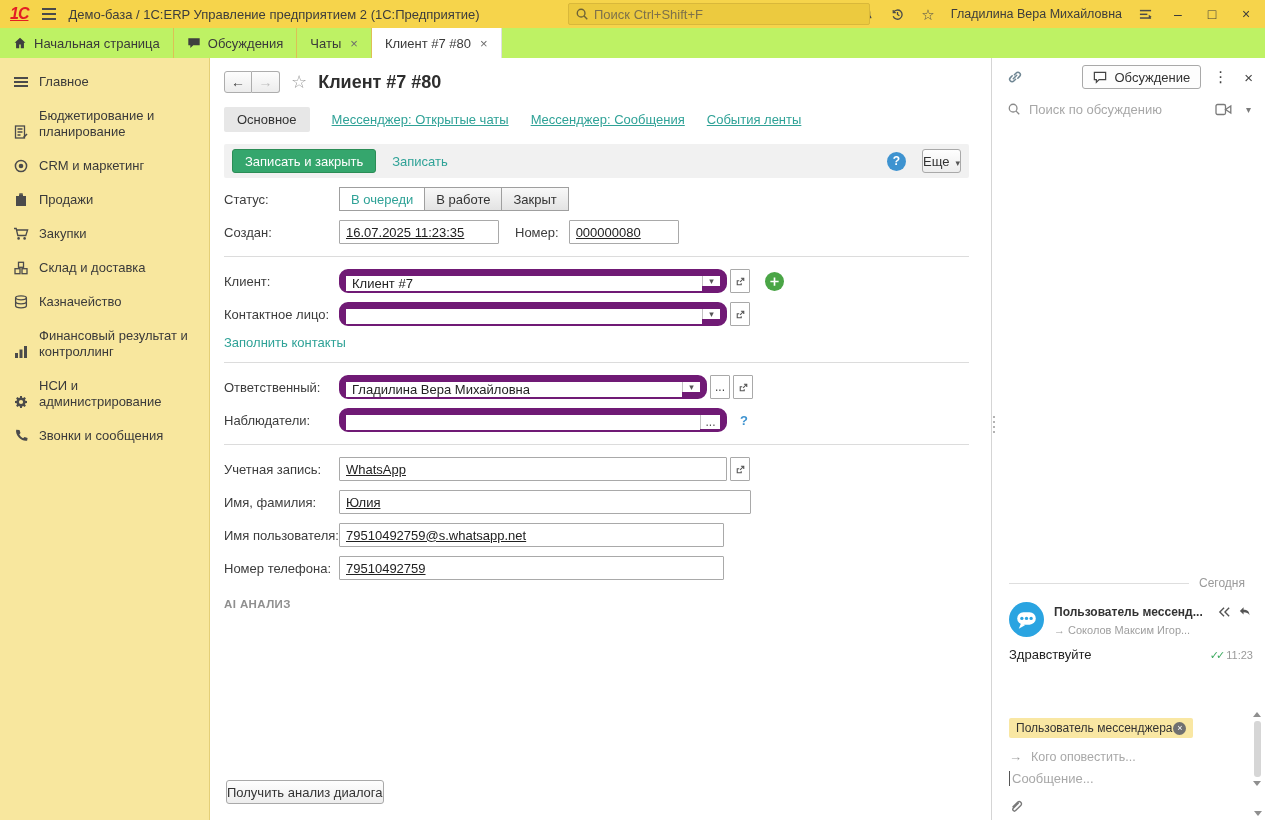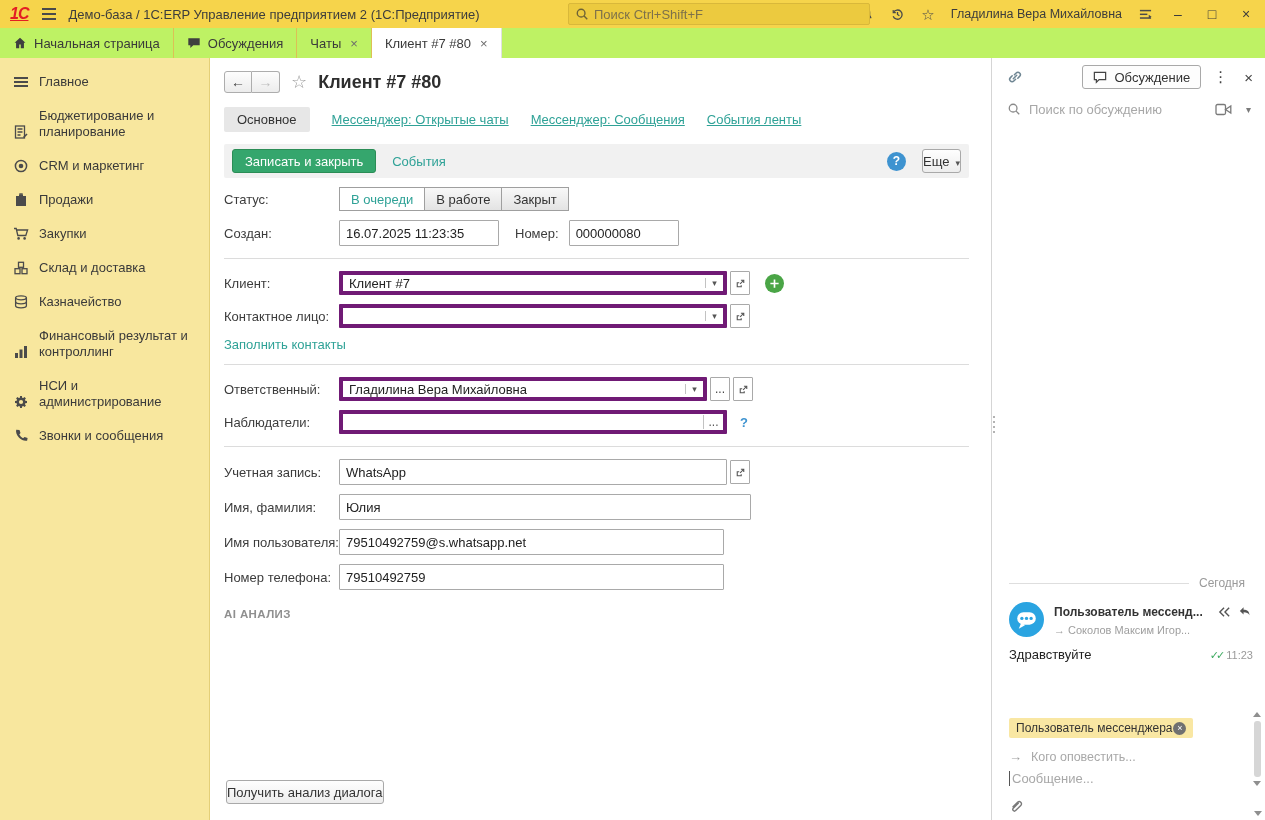--- a/index.html
+++ b/index.html
@@ -57,22 +57,22 @@
   .toolbar-right { margin-left:auto; display:flex; align-items:center; gap:16px; }
   .help-btn { width:19px; height:19px; border-radius:50%; background:#3e93d0; color:#fff; border:none; font-size:12px; font-weight:bold; line-height:1; }
   .btn { background:linear-gradient(#fefefe,#ededed); border:1px solid #a9a9a9; border-radius:3px; height:24px; padding:0 0; color:#333; }
   .caret { font-size:9px; color:#555; margin-left:6px; }
 
   
   .form { margin-top:7px; }
   .frow { display:flex; align-items:center; margin:9px 0; }
   .flabel { width:115px; flex-shrink:0; color:#3c3c3c; }
   .flabel.inline { width:auto; margin:0 10px 0 16px; }
-  .finput { height:24px; border:1px solid #a9a9a9; padding:12px 6px; border-radius:1px; }
-  .combo { display:flex; align-items:center; height:24px; border:4px solid #701a75; background:#fff; border-radius:1px; }
+  .finput { height:24px; border:1px solid #a9a9a9; padding:3px 6px; border-radius:1px;text-decoration:underline; }
+  .combo { display:flex; align-items:flex-start; height:24px; border:7px solid #701a75; background:#fff; border-radius:9px; }
   .combo input { border:none; flex:1; padding:0 6px; min-width:0; }
   .combo-btn { width:18px; border:none; border-left:1px solid #c2c2c2; background:#fff; font-size:9px; color:#555; display:flex; align-items:center; justify-content:center; }
   .sq-btn { width:20px; height:24px; border:1px solid #a9a9a9; background:#fff; margin-left:3px; display:flex; align-items:center; justify-content:center; font-size:12px; color:#444; border-radius:1px; }
   .plus-btn { width:19px; height:19px; border:none; border-radius:50%; background:#4aa546; margin-left:15px; display:flex; align-items:center; justify-content:center; }
   .seg { display:flex; }
   .seg-btn { height:24px; padding:0 11px; border:1px solid #9f9f9f; margin-left:-1px; background:linear-gradient(#f8f8f8,#e3e3e3); color:#333; }
   .seg-btn:first-child { margin-left:0; }
   .seg-btn.selected { background:#fff; color:#2fa297; }
   .sep { border:none; border-top:1px solid #dcdcdc; margin:12px 0; }
   .hint-q { color:#3e93d0; font-weight:bold; margin-left:13px; cursor:pointer; }
@@ -337,21 +337,21 @@
 
       <div class="nav-links">
         <div class="navlink-active">Основное</div>
         <a class="navlink">Мессенджер: Открытые чаты</a>
         <a class="navlink">Мессенджер: Сообщения</a>
         <a class="navlink">События ленты</a>
       </div>
 
       <div class="toolbar">
         <button class="btn-primary">Записать и закрыть</button>
-        <a class="link">События</a>
+        <a class="link">Записать</a>
         <div class="toolbar-right">
           <button class="help-btn">?</button>
           <button class="btn"><span>Еще</span><span class="caret">▾</span></button>
         </div>
       </div>
 
       <div class="form">
 
         <div class="frow">
           <label class="flabel">Статус:</label>

